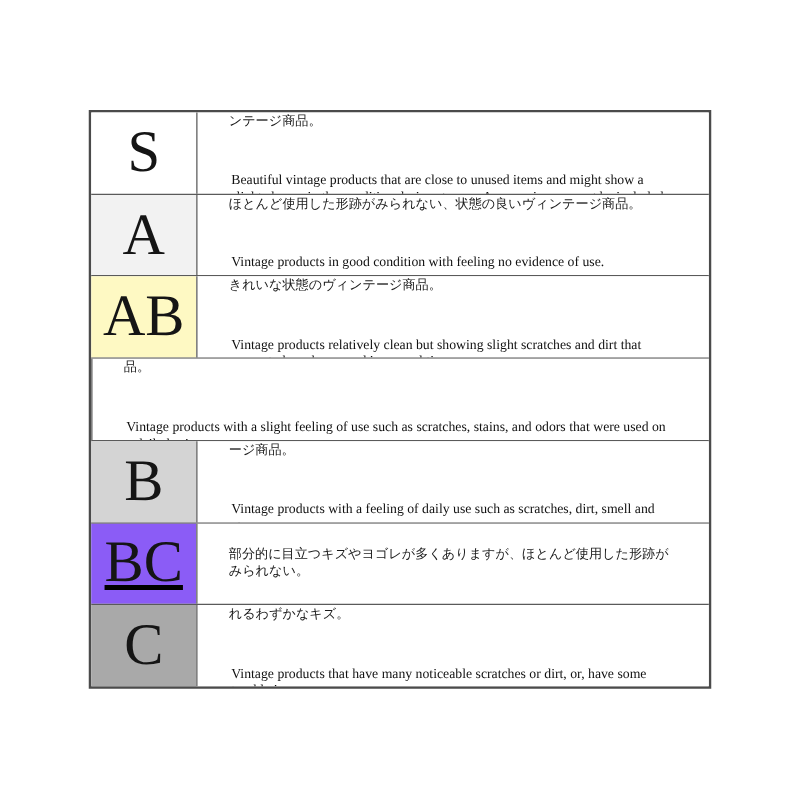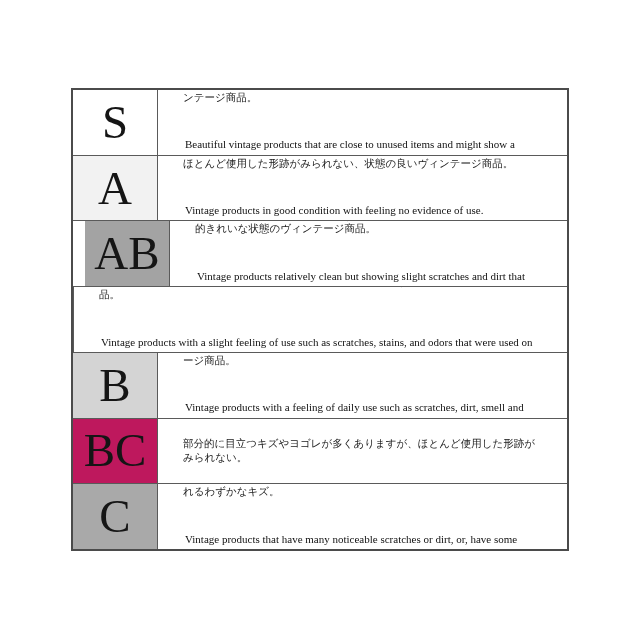--- a/index.html
+++ b/index.html
@@ -90,21 +90,21 @@
     <div class="grade-cell" style="background-color: rgb(242, 242, 242);">
       <span class="grade-letter">A</span>
     </div>
     <div class="desc-cell">
       <p class="desc-jp">ほとんど使用した形跡がみられない、状態の良いヴィンテージ商品。</p>
       <p class="desc-en">Vintage products in good condition with feeling no evidence of use.</p>
     </div>
   </div>
 
   <div class="row">
-    <div class="grade-cell" style="background-color: #a3a3a3; margin-left: 12px;">
+    <div class="grade-cell" style="background-color: #fef9c3;">
       <span class="grade-letter">AB</span>
     </div>
     <div class="desc-cell">
       <p class="desc-jp">数回使用した程度と思われるわずかなキズ、ヨゴレがありますが、比較的きれいな状態のヴィンテージ商品。</p>
       <p class="desc-en">Vintage products relatively clean but showing slight scratches and dirt that seems to have been used in several times.</p>
     </div>
   </div>
 
   <div class="row">
     <div class="desc-cell">
@@ -117,21 +117,21 @@
     <div class="grade-cell" style="background-color: rgb(212, 212, 212);">
       <span class="grade-letter">B</span>
     </div>
     <div class="desc-cell">
       <p class="desc-jp">日常的に使用していたキズ、ヨゴレ、においなどの使用感があるヴィンテージ商品。</p>
       <p class="desc-en">Vintage products with a feeling of daily use such as scratches, dirt, smell and etc.</p>
     </div>
   </div>
 
   <div class="row">
-    <div class="grade-cell" style="background-color: #be185d;">
+    <div class="grade-cell" style="background-color: #8b5cf6; text-decoration: underline;">
       <span class="grade-letter">BC</span>
     </div>
     <div class="desc-cell">
       <p class="desc-jp">部分的に目立つキズやヨゴレが多くありますが、ほとんど使用した形跡がみられない。</p>
     </div>
   </div>
 
   <div class="row">
     <div class="grade-cell" style="background-color: rgb(169, 169, 169);">
       <span class="grade-letter">C</span>

